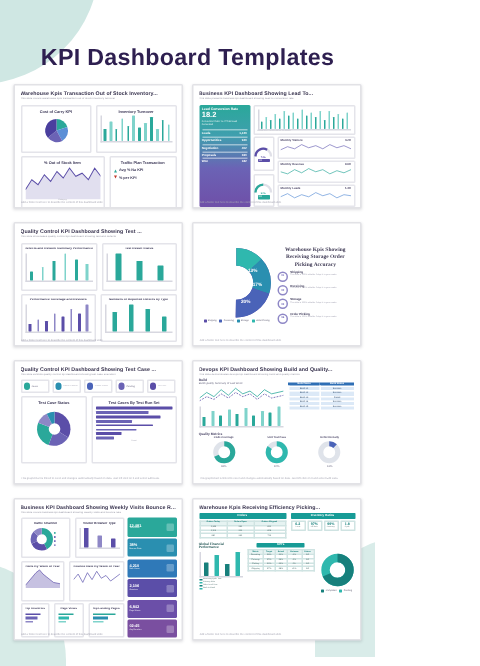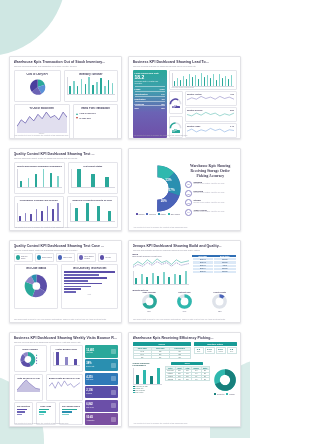--- a/index.html
+++ b/index.html
@@ -116,20 +116,21 @@
 </style>
 </head>
 <body>
 
 <div class="page">
 
   <div class="blob-tl"></div>
   <div class="blob-bl"></div>
   <div class="blob-br"></div>
 
+  <div class="title">KPI Dashboard Templates</div>
 
   <div class="grid">
 
     <div class="card">
       <div class="card-title">Warehouse Kpis Transaction Out of Stock Inventory...</div>
       <div class="card-sub">This slide covers warehouse kpis transaction out of stock inventory turnover</div>
       <div class="body">
         <div class="row2" style="height:32px;">
           <div class="panel" style="flex:1;">
             <div class="ptitle">Cost of Carry KPI</div>

